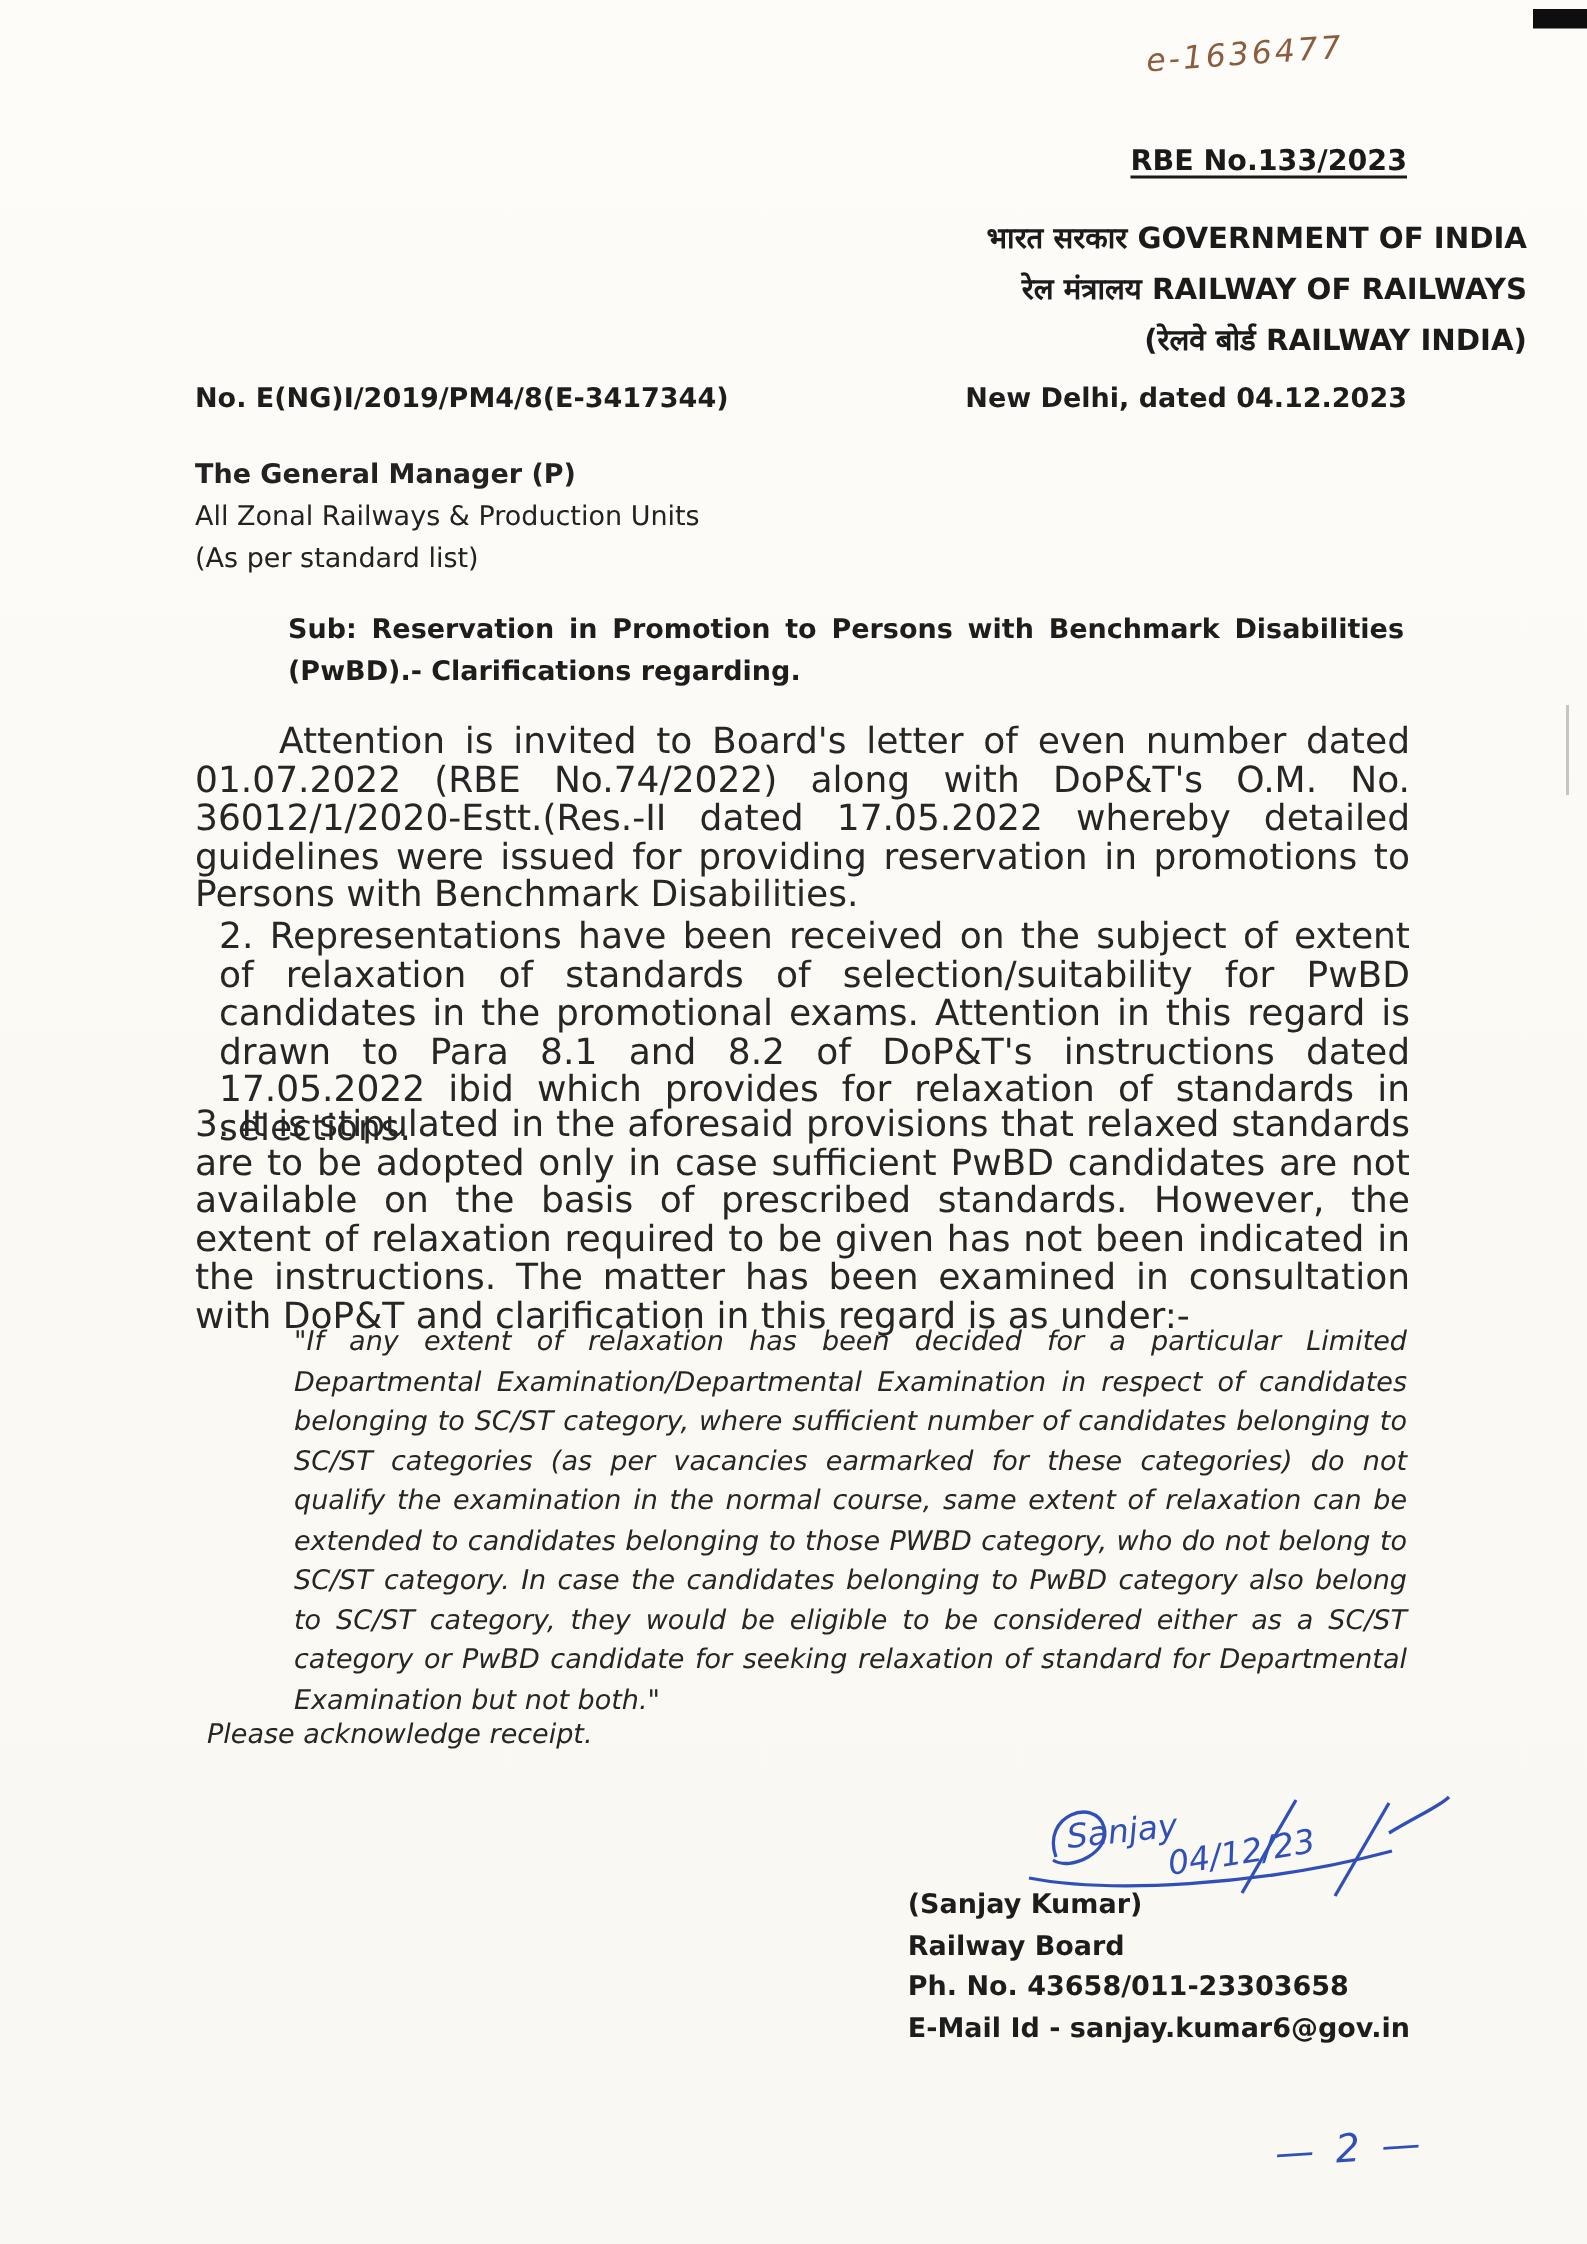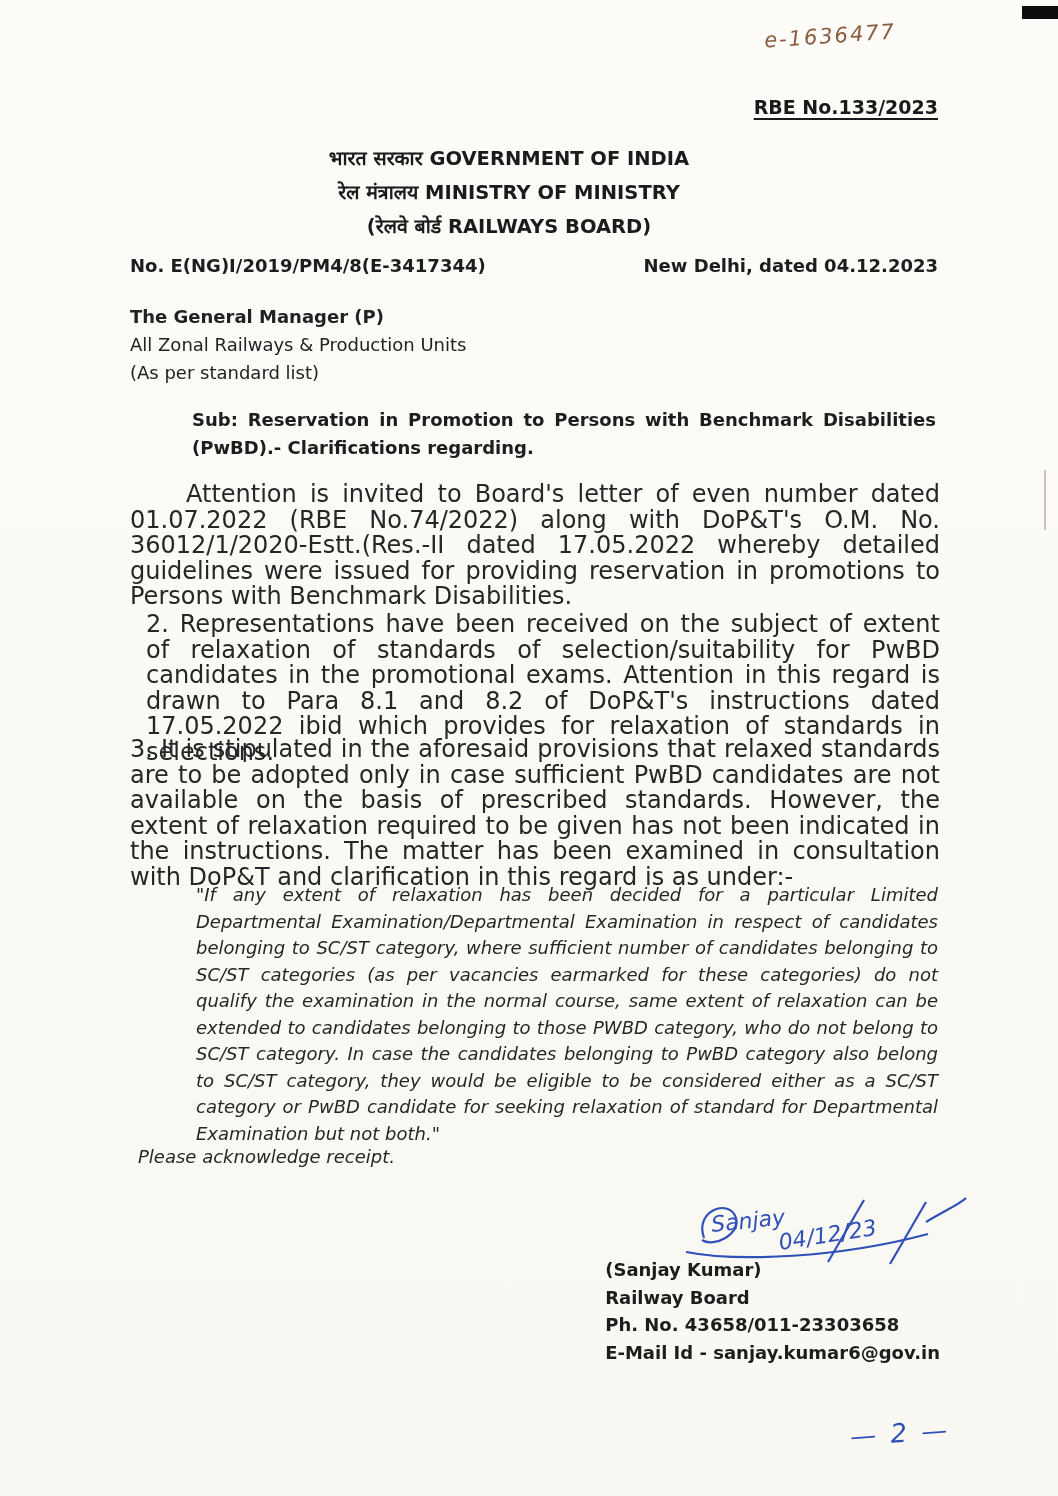--- a/index.html
+++ b/index.html
@@ -22,21 +22,21 @@
     font-size:21px; font-style:italic; letter-spacing:2px;
     color:#8b5d3e; transform:rotate(-4deg);
   }
   .rbe {
     position:absolute; top:96px; right:120px;
     font-weight:700; font-size:19px; color:#1a1a1a;
     text-decoration:underline; text-decoration-thickness:2px; text-underline-offset:4px;
   }
   .letterhead {
     position:absolute; top:142px; left:0; right:40px;
-    text-align:center; font-weight:700; font-size:19.5px;
+    text-align:right; font-weight:700; font-size:19.5px;
     line-height:34px; color:#1b1b1b;
   }
   .refline {
     position:absolute; top:255px; left:130px; right:120px;
     display:flex; justify-content:space-between;
     font-weight:700; font-size:18px; color:#1d1d1d;
   }
   .addressee {
     position:absolute; top:303px; left:130px;
     font-size:18px; line-height:28px; color:#222;
@@ -86,22 +86,22 @@
 
   <div class="corner-artifact"></div>
   <div class="edge-line"></div>
 
   <div class="hand-ref">e-1636477</div>
 
   <div class="rbe">RBE No.133/2023</div>
 
   <div class="letterhead">
     <div>भारत सरकार  GOVERNMENT OF INDIA</div>
-    <div>रेल मंत्रालय  MINISTRY OF MINISTRY</div>
-    <div>(रेलवे बोर्ड RAILWAYS BOARD)</div>
+    <div>रेल मंत्रालय  RAILWAY OF RAILWAYS</div>
+    <div>(रेलवे बोर्ड RAILWAY INDIA)</div>
   </div>
 
   <div class="refline">
     <span>No. E(NG)I/2019/PM4/8(E-3417344)</span>
     <span>New Delhi, dated 04.12.2023</span>
   </div>
 
   <div class="addressee">
     <div class="l1">The General Manager (P)</div>
     <div>All Zonal Railways &amp; Production Units</div>

